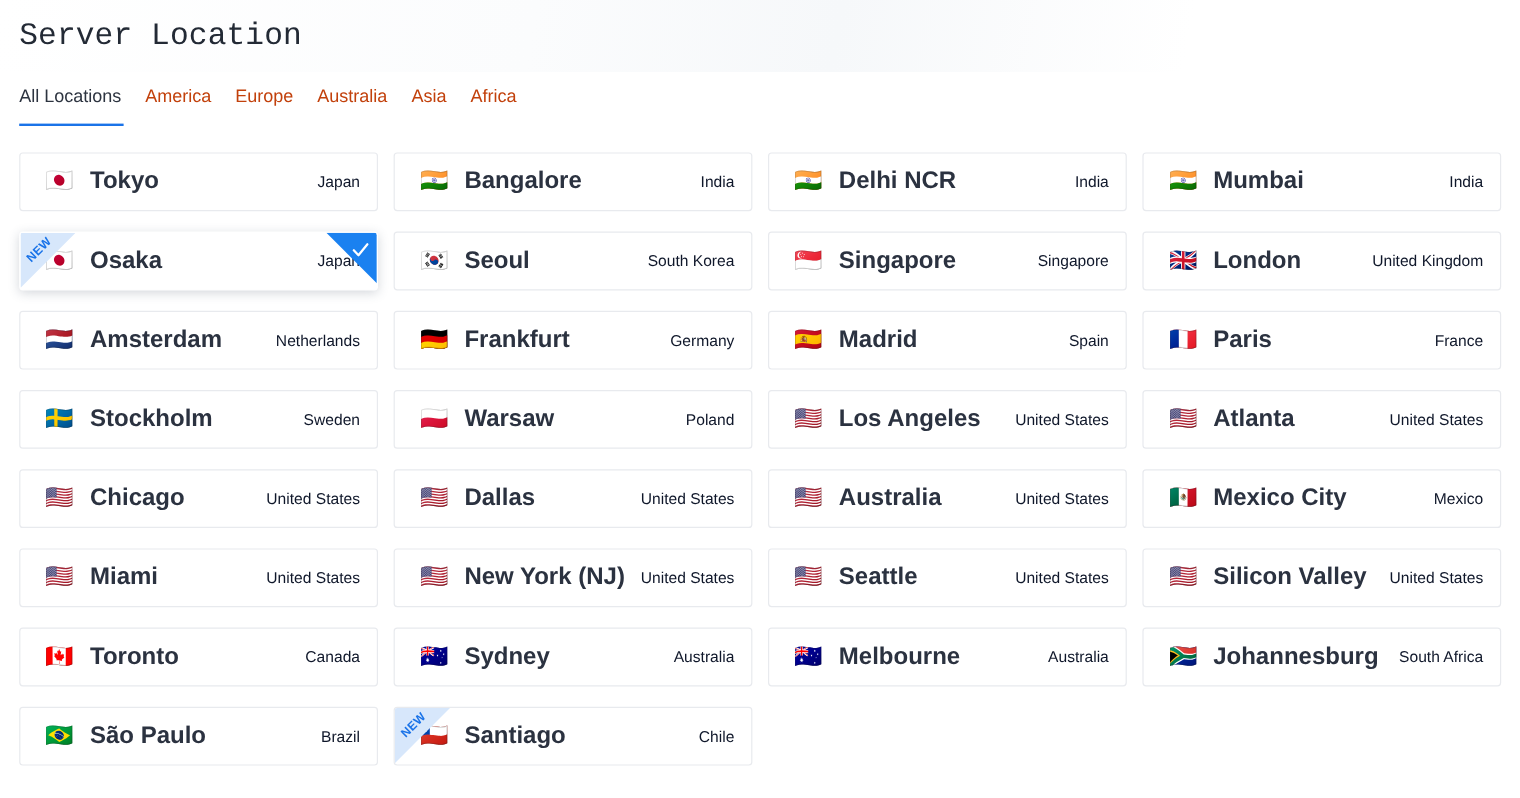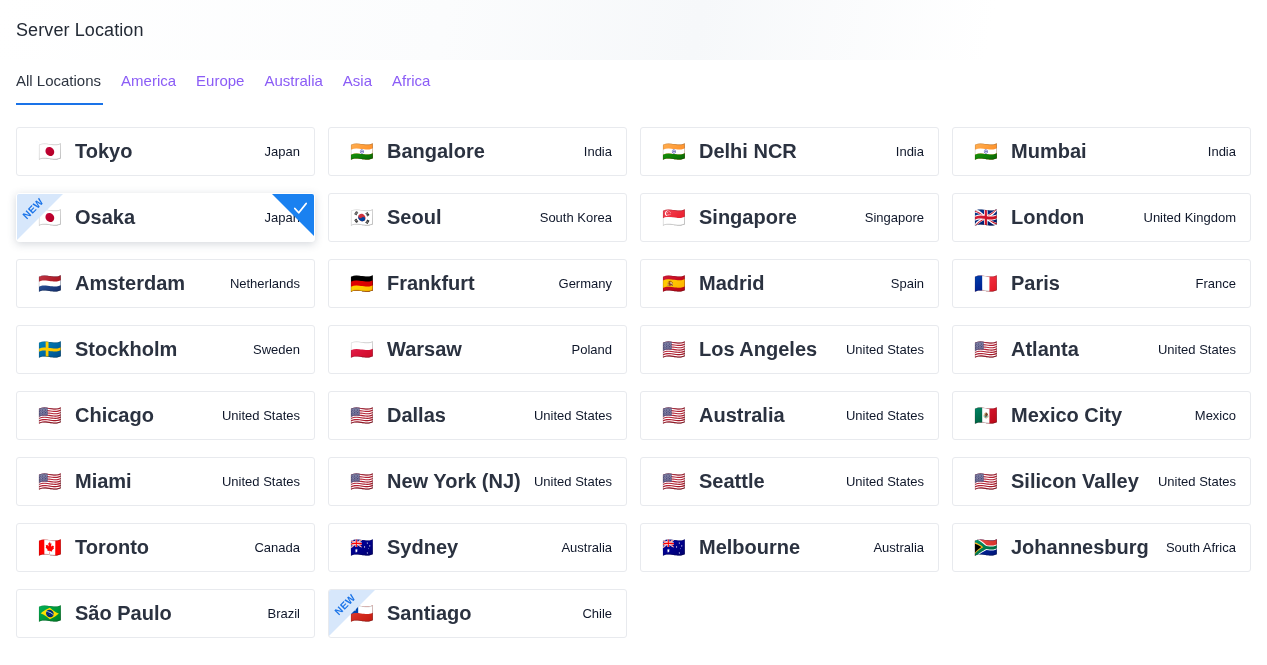--- a/index.html
+++ b/index.html
@@ -25,38 +25,39 @@
 
   .page {
     position: relative;
     padding: 0 16px;
     box-sizing: border-box;
   }
 
   .page-title {
     margin: 0;
     padding-top: 14px;
-    font-size: 18px;
+    font-size: 26px;
     line-height: 32px;
     font-weight: 400;
     color: #232a35;
     letter-spacing: 0.1px;
+    font-family: Liberation Mono, monospace;
   }
 
   .tabs {
     display: flex;
     margin-top: 25px;
     height: 34px;
     gap: 0;
   }
   .tab {
     position: relative;
     font-size: 15px;
     line-height: 20px;
-    color: #8b5cf6;
+    color: #c2410c;
     padding: 0 10px 10px 10px;
     cursor: pointer;
     white-space: nowrap;
   }
   .tab:first-child { padding-left: 0; padding-right: 10px; }
   .tab.active {
     color: #2d3440;
   }
   .tab.active::after {
     content: "";

